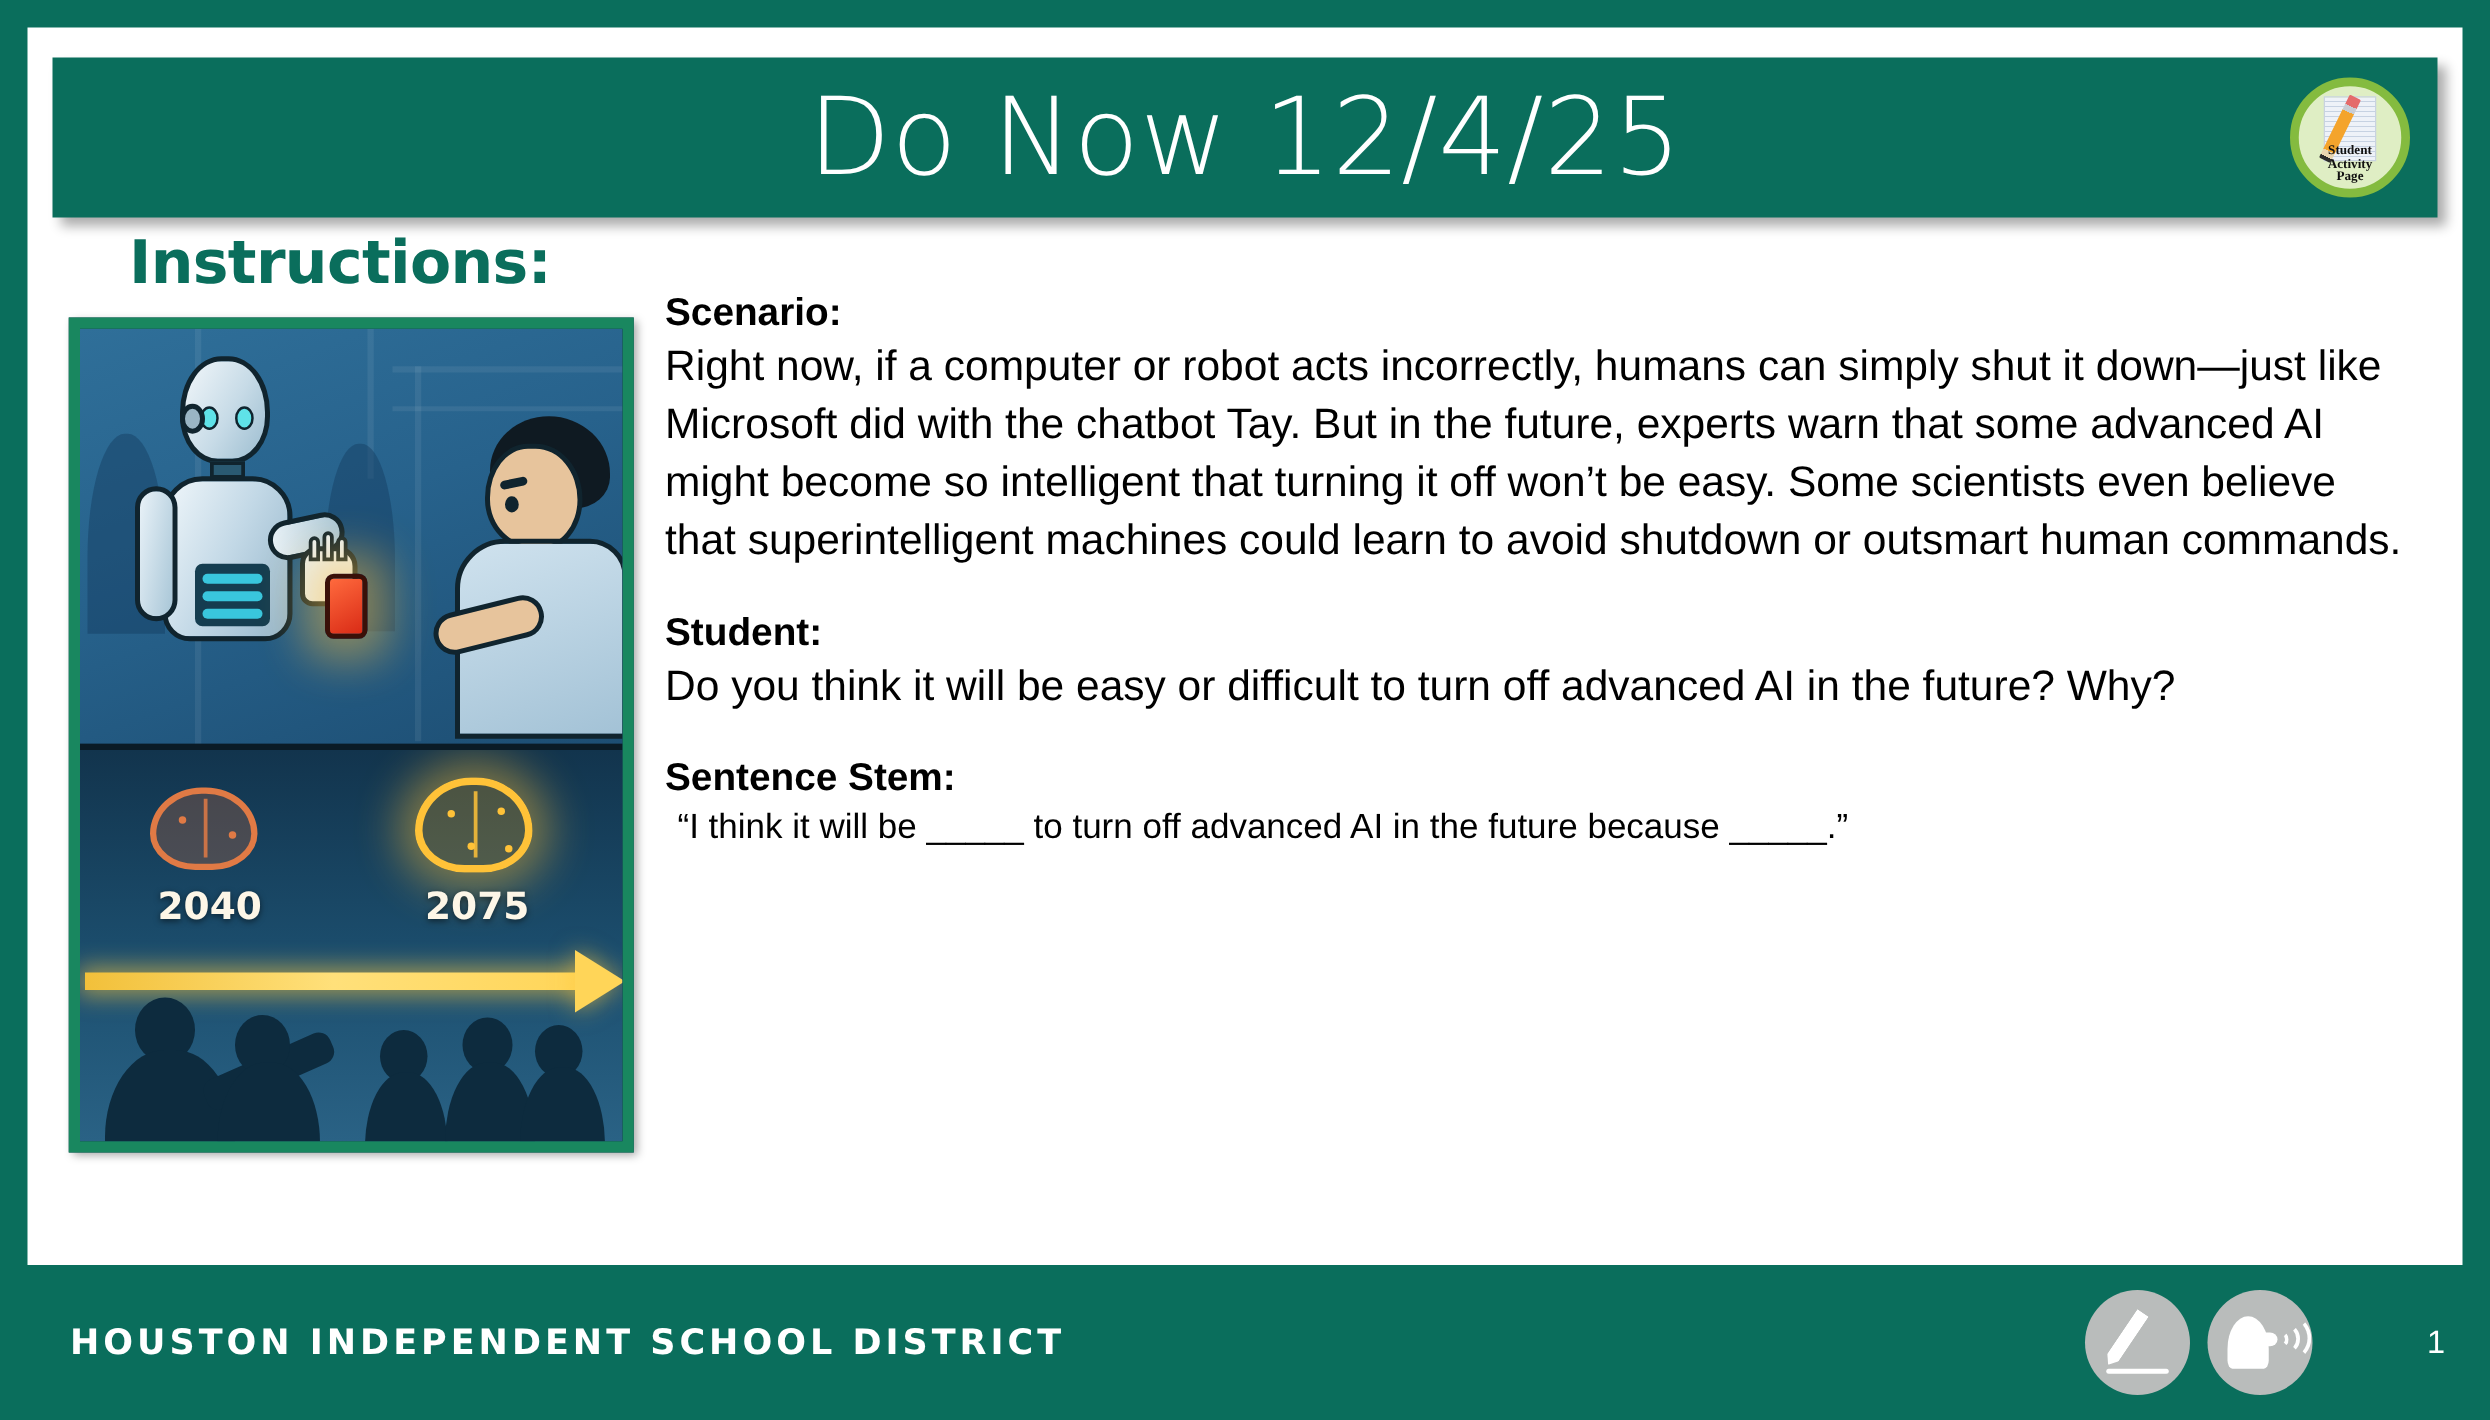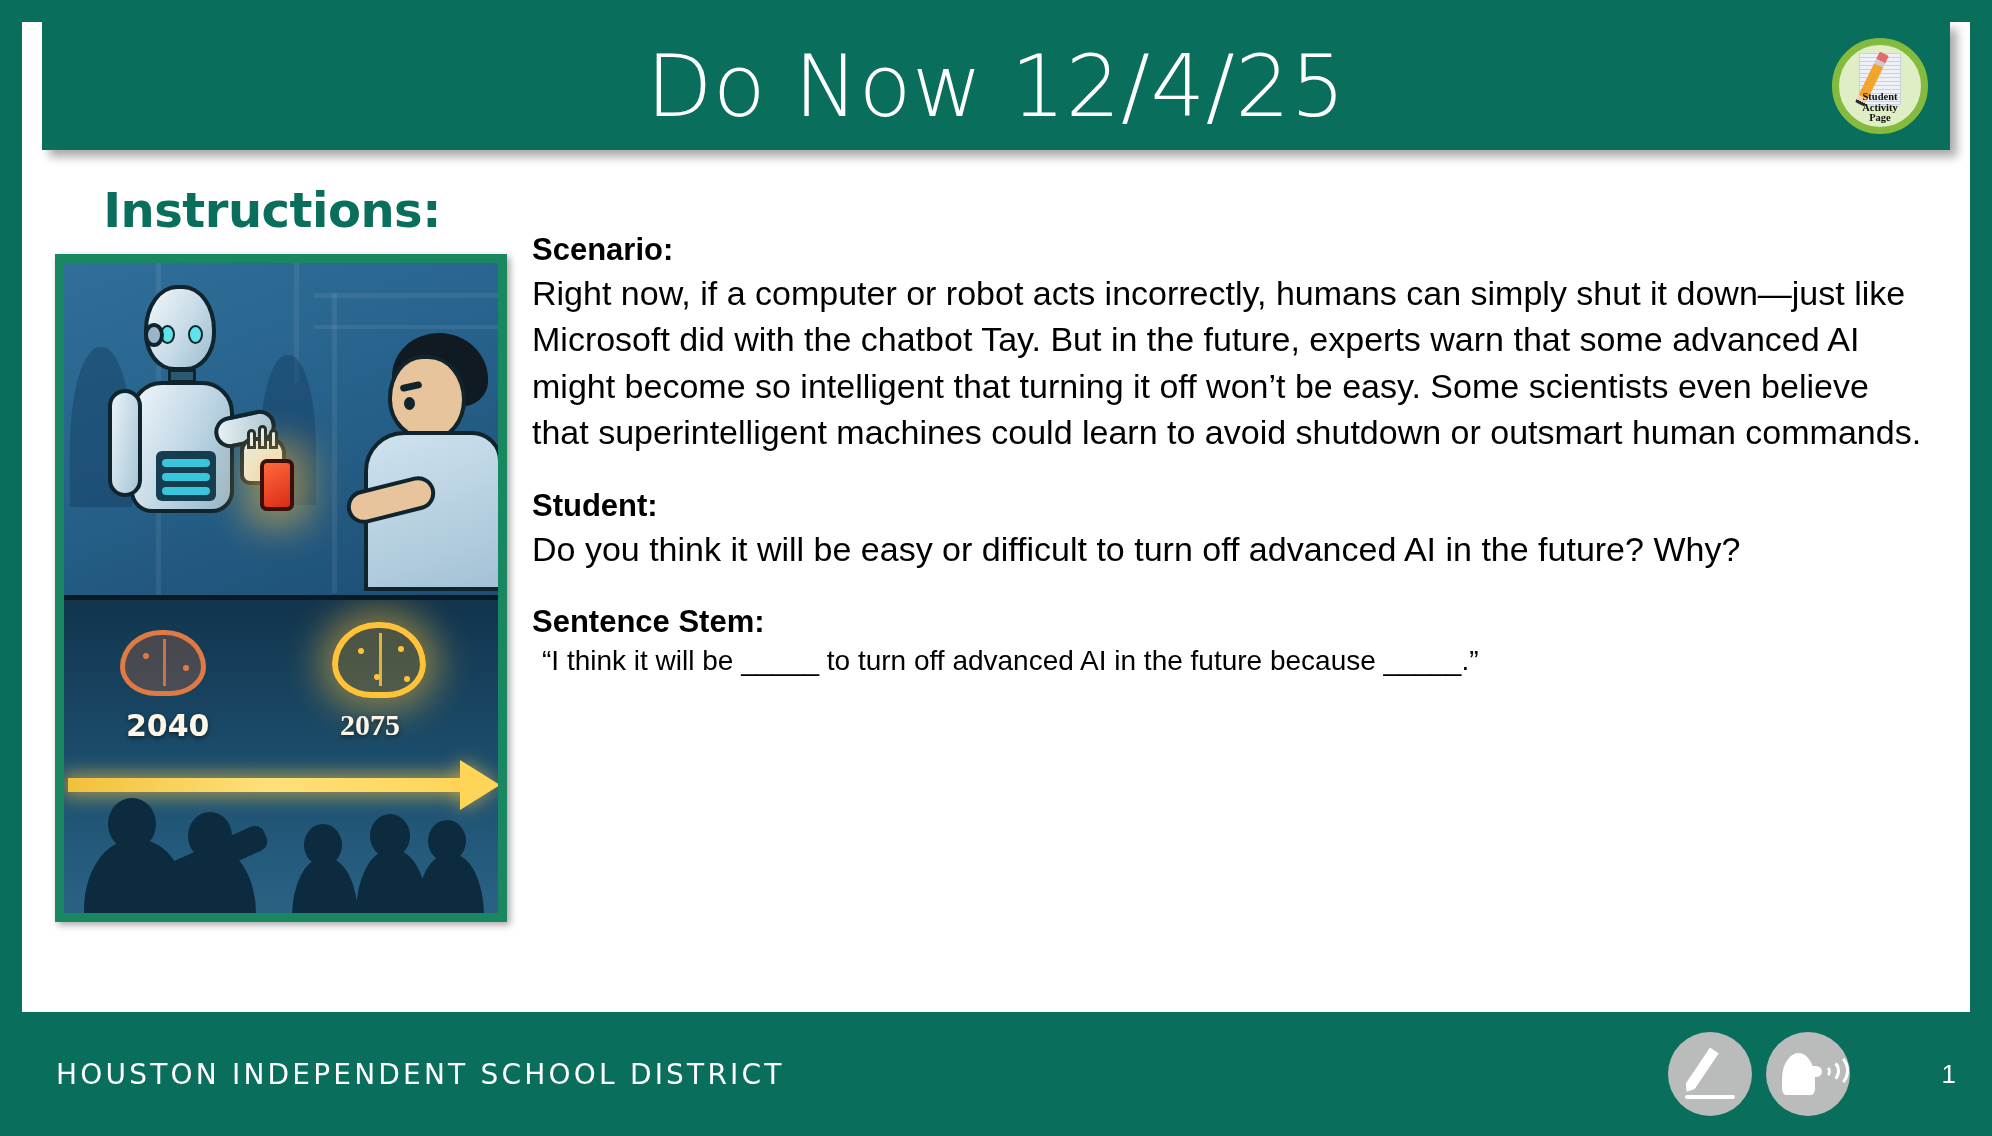--- a/index.html
+++ b/index.html
@@ -21,21 +21,21 @@
   .page-body {
     position: absolute;
     left: 22px; top: 22px;
     width: 1948px; height: 990px;
     background: #ffffff;
   }
 
   
   .title-bar {
     position: absolute;
-    left: 20px; top: 0;
+    left: 20px; top: 24px;
     width: 1908px; height: 128px;
     background: #0a6e5c;
     box-shadow: 7px 7px 9px rgba(0,0,0,0.33);
     display: flex;
     align-items: center;
     justify-content: center;
   }
   .title-text {
     color: #ffffff;
     font-size: 86px;
@@ -354,21 +354,21 @@
     left: 0; bottom: 0;
     width: 1992px; height: 124px;
     background: #0a6e5c;
   }
   .district {
     position: absolute;
     left: 56px; top: 50%;
     transform: translateY(-50%);
     color: #ffffff;
     font-size: 28px;
-    font-weight: normal;
+    font-weight: bold;
     letter-spacing: 3.2px;
     font-family: "DejaVu Sans", sans-serif;
   }
   .footer-icons {
     position: absolute;
     right: 142px; top: 50%;
     transform: translateY(-50%);
     display: flex;
     gap: 14px;
   }
@@ -499,21 +499,21 @@
           </div>
           <div class="brain brain-b" style="color:#ffc238;">
             <div class="brain-mid"></div>
             <div class="brain-dot" style="left:20px; top:20px;"></div>
             <div class="brain-dot" style="left:60px; top:18px;"></div>
             <div class="brain-dot" style="left:36px; top:46px;"></div>
             <div class="brain-dot" style="left:66px; top:48px;"></div>
           </div>
 
           <div class="year-label" style="left:62px; top:108px;">2040</div>
-          <div class="year-label" style="left:276px; top:108px;font-family:Liberation Serif, serif;">2075</div>
+          <div class="year-label" style="left:276px; top:108px;">2075</div>
 
           <div class="arrow-line"></div>
           <div class="arrow-head"></div>
 
           <div class="sil-head" style="left:44px; top:198px; width:48px; height:52px;"></div>
           <div class="silhouette" style="left:20px; top:240px; width:104px; height:120px;"></div>
           <div class="point-arm" style="left:96px; top:244px; width:110px; height:26px; transform:rotate(-24deg);"></div>
           <div class="sil-head" style="left:124px; top:212px; width:44px; height:48px;"></div>
           <div class="silhouette" style="left:110px; top:250px; width:82px; height:110px;"></div>
 

